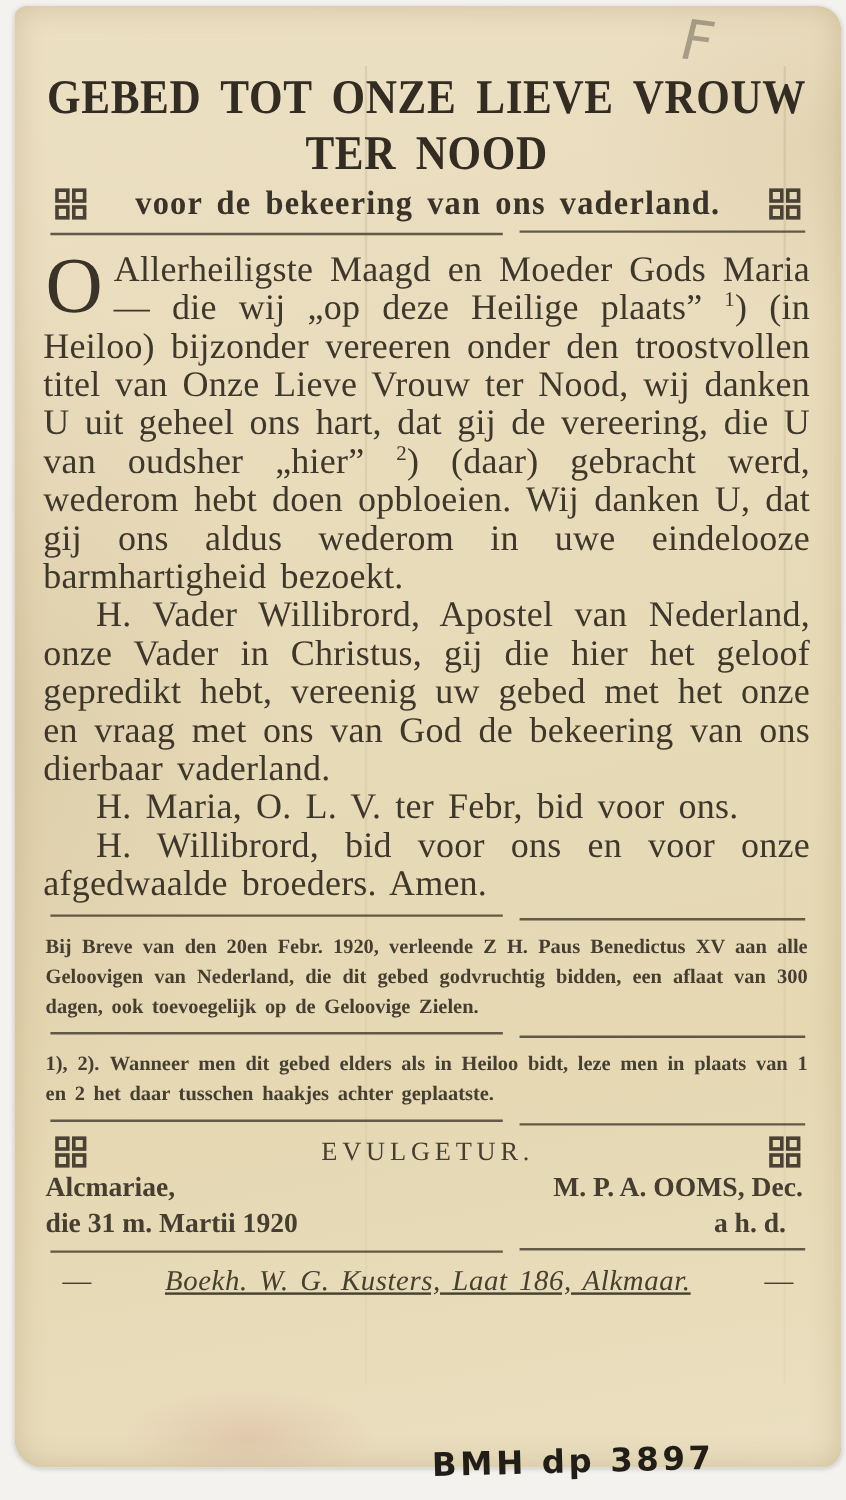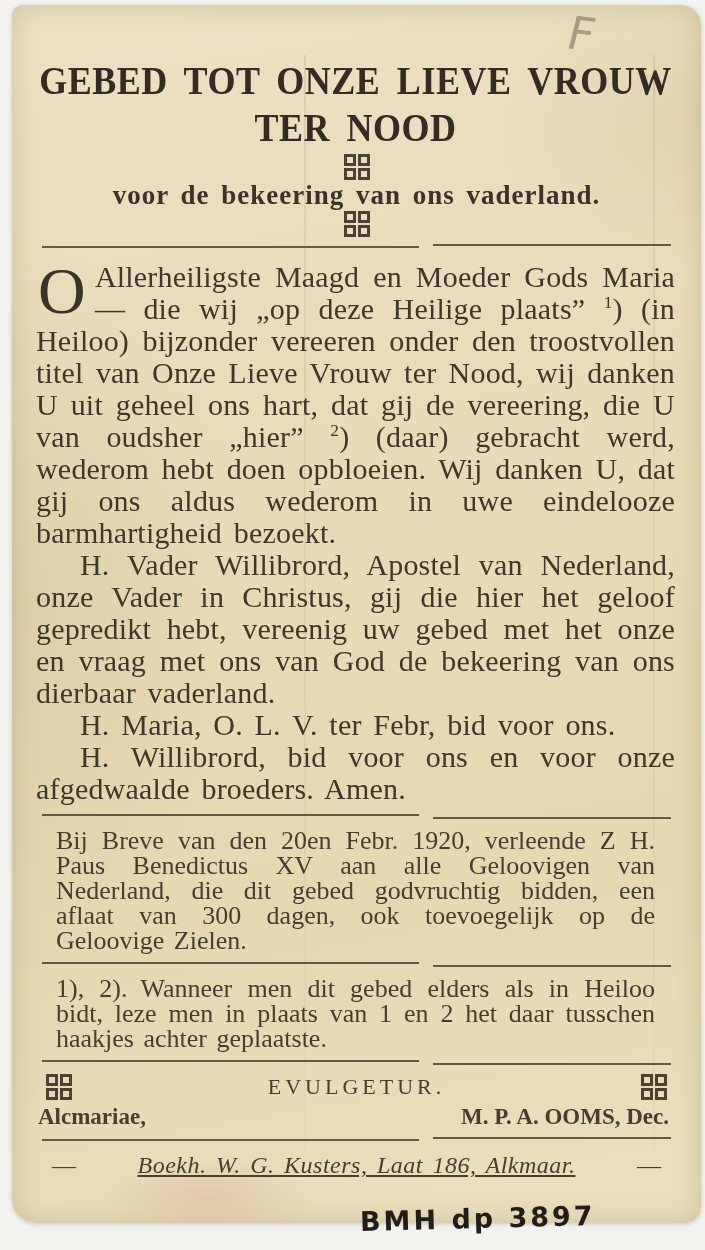--- a/index.html
+++ b/index.html
@@ -29,42 +29,42 @@
     font-family:"DejaVu Sans",sans-serif;font-size:46px;font-weight:400;
     color:rgba(112,104,88,0.55);transform:rotate(7deg) skewX(-7deg);
   }
 
   h1.title{
     margin:0;text-align:center;
     font-size:36px;font-weight:bold;letter-spacing:0.5px;word-spacing:7px;
     color:#332c23;transform:scaleY(1.12);transform-origin:top center;
   }
   .subtitle-row{display:flex;align-items:center;justify-content:space-between;
-    margin:13px 8px 0 10px;flex-direction:column;}
+    margin:13px 8px 0 10px;}
   .subtitle{font-weight:bold;font-size:27px;letter-spacing:1px;word-spacing:4px;
     color:#39332a;transform:scaleY(1.05);}
 
   .ornament{display:grid;grid-template-columns:12px 12px;grid-auto-rows:12px;gap:2px;}
   .ornament i{display:block;border:3px solid #4a4234;box-sizing:border-box;}
 
   .rule{display:flex;align-items:flex-start;margin:9px 4px 6px 6px;}
   .rule .seg{border-top:2.5px solid rgba(74,66,50,0.85);height:3px;display:block;}
   .rule .seg.l{width:60%;margin-right:14px;}
   .rule .seg.r{flex:1;margin-top:3px;}
   .rule.r-up .seg.r{margin-top:-2px;}
 
   .prayer{margin-top:10px;font-size:30px;line-height:32px;text-align:justify;
     color:#3e372b;word-spacing:4px;letter-spacing:0.2px;}
   .prayer p{margin:0;}
   .prayer p.indent{text-indent:44px;}
   .dropcap{float:left;font-size:66px;line-height:54px;padding:3px 9px 0 2px;color:#3a332a;}
   .prayer sup{font-size:0.58em;line-height:0;vertical-align:super;}
 
-  .note{font-size:26px;line-height:25px;text-align:justify;color:#453e31;
-    margin:0 20px;word-spacing:3px;}
+  .note{font-size:17px;line-height:25px;text-align:justify;color:#453e31;
+    margin:0 2px;word-spacing:3px;font-weight:bold;}
 
   .imprimatur{margin-top:2px;color:#453e31;}
   .imp-row1{display:flex;align-items:center;justify-content:space-between;margin:2px 8px 0 10px;}
   .imp-heading{font-size:22px;letter-spacing:4px;word-spacing:2px;font-family:Liberation Serif, serif;}
   .imp-row2,.imp-row3{display:flex;justify-content:space-between;font-size:23px;
     margin:4px 6px 0 2px;font-weight:bold;}
   .imp-row3 .right{padding-right:14px;}
 
   .pub-row{display:flex;align-items:center;margin:8px 14px 0 16px;
     font-style:italic;font-size:24px;color:#46402f;}
@@ -151,20 +151,24 @@
             <i></i>
             <i></i>
             <i></i>
             <i></i>
           </span>
       </div>
       <div class="imp-row2">
         <span>Alcmariae,</span>
         <span>M. P. A. OOMS, Dec.</span>
       </div>
+      <div class="imp-row3">
+        <span>die 31 m. Martii 1920</span>
+        <span class="right">a h. d.</span>
+      </div>
     </section>
 
     <div class="rule r-up">
         <span class="seg l"></span>
         <span class="seg r"></span>
       </div>
 
     <footer class="pub-row">
       <span class="dash">—</span>
       <span class="pub">Boekh. W. G. Kusters, Laat 186, Alkmaar.</span>

